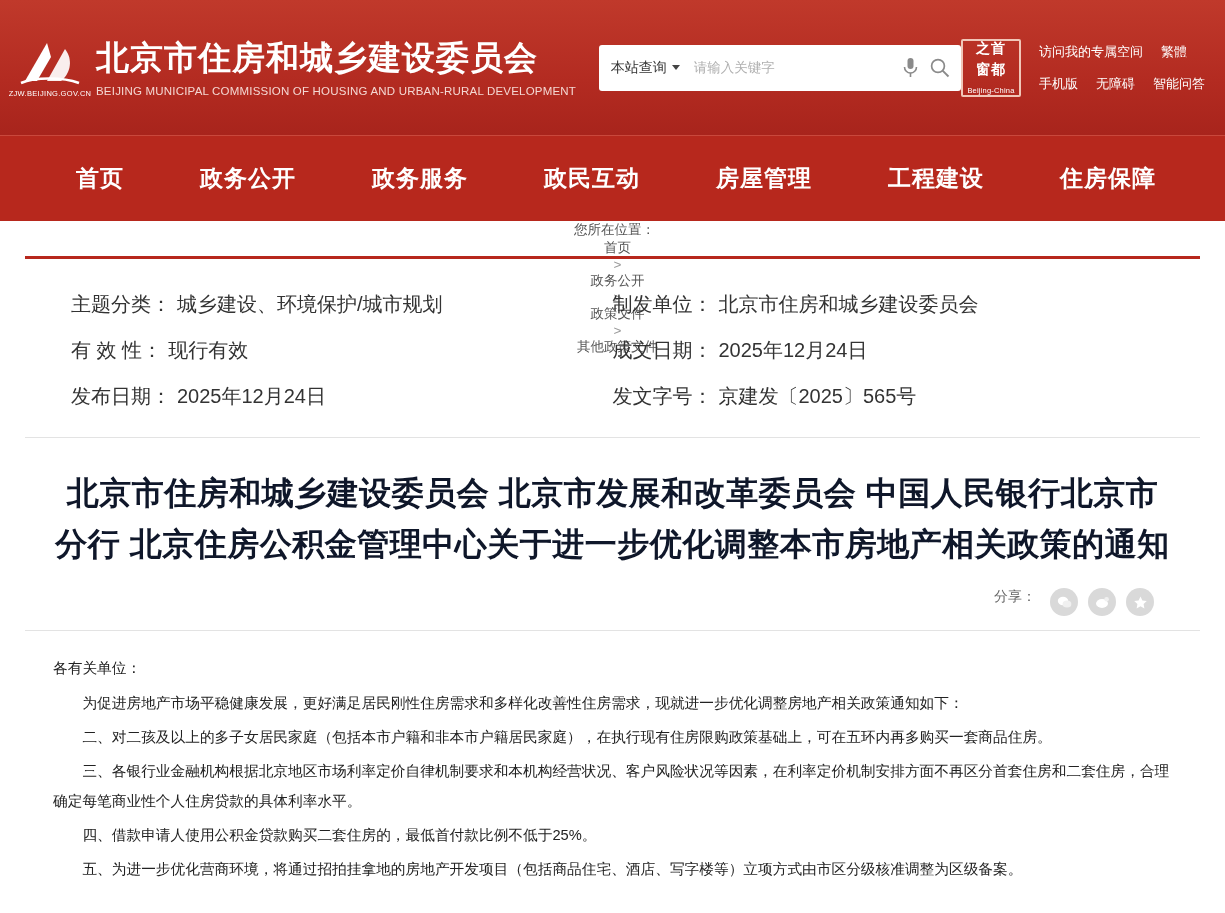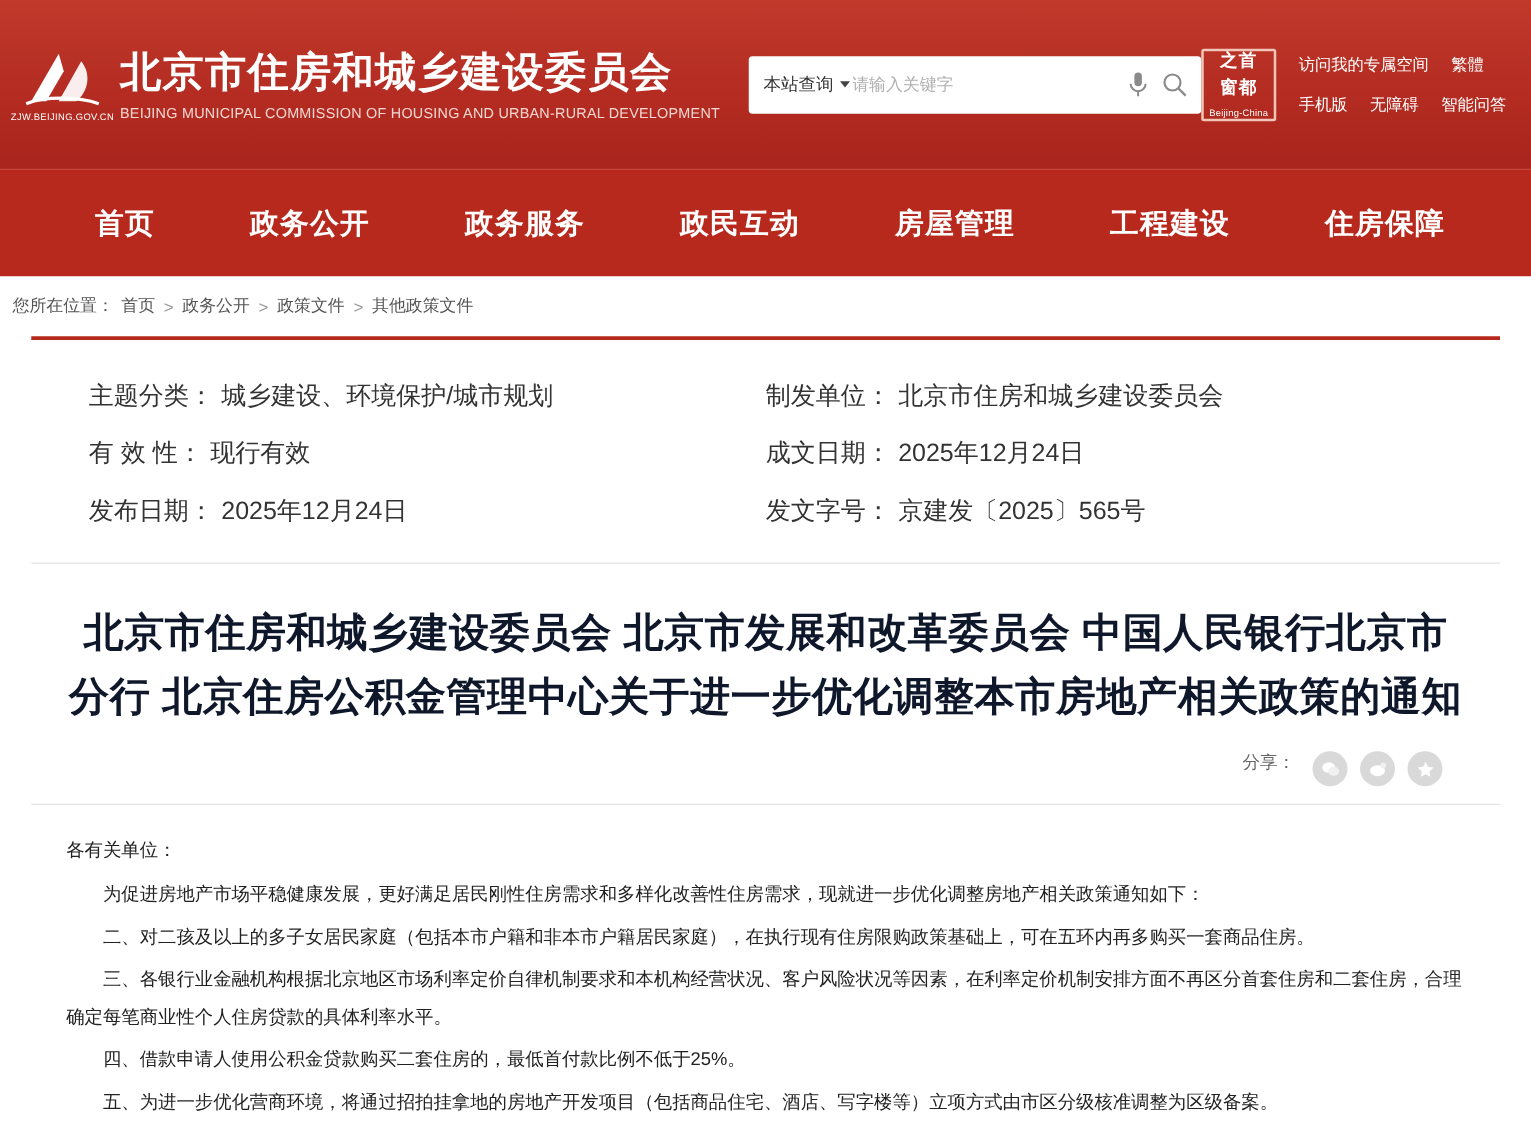--- a/index.html
+++ b/index.html
@@ -52,21 +52,21 @@
     display: flex; align-items: center;
     padding: 0 6px 0 12px;
   }
   .search-scope {
     font-size: 14px; color: #333; white-space: nowrap;
     display: flex; align-items: center; gap: 5px; cursor: pointer;
   }
   .caret { width: 0; height: 0; border-left: 4px solid transparent; border-right: 4px solid transparent; border-top: 5px solid #444; }
   .search-input {
     flex: 1; border: 0; outline: 0; font-size: 13.5px; color: #333;
-    background: transparent;
+    margin-left: 12px; background: transparent;
     font-family: "Liberation Sans", sans-serif;
   }
   .search-input::placeholder { color: #b0b0b0; }
   .icon-btn { width: 30px; height: 30px; display: flex; align-items: center; justify-content: center; cursor: pointer; }
 
   
   .header-right {
     margin-left: auto; display: flex; align-items: center; gap: 18px;
   }
   .capital-badge {
@@ -90,23 +90,24 @@
     padding-left: 38px; gap: 0;
   }
   .nav-item {
     color: #fff; font-size: 23px; font-weight: bold;
     padding: 0 38px; cursor: pointer; white-space: nowrap;
     letter-spacing: 1px;
   }
 
   
   .crumb-bar {
-    height: 48px; display: flex; align-items: center;
+    height: 35px; display: flex; align-items: center;
     padding-left: 10px; font-size: 13.5px; color: #555;
     border-bottom: 0;
+    flex-direction: column;
   }
   .crumb-bar .lbl { margin-right: 6px; }
   .crumb-bar a { color: #555; text-decoration: none; }
   .crumb-sep { margin: 0 7px; color: #999; }
 
   
   .content {
     margin: 0 25px; border-top: 3px solid #b7281d;
     background: #fff; padding: 0;
   }

